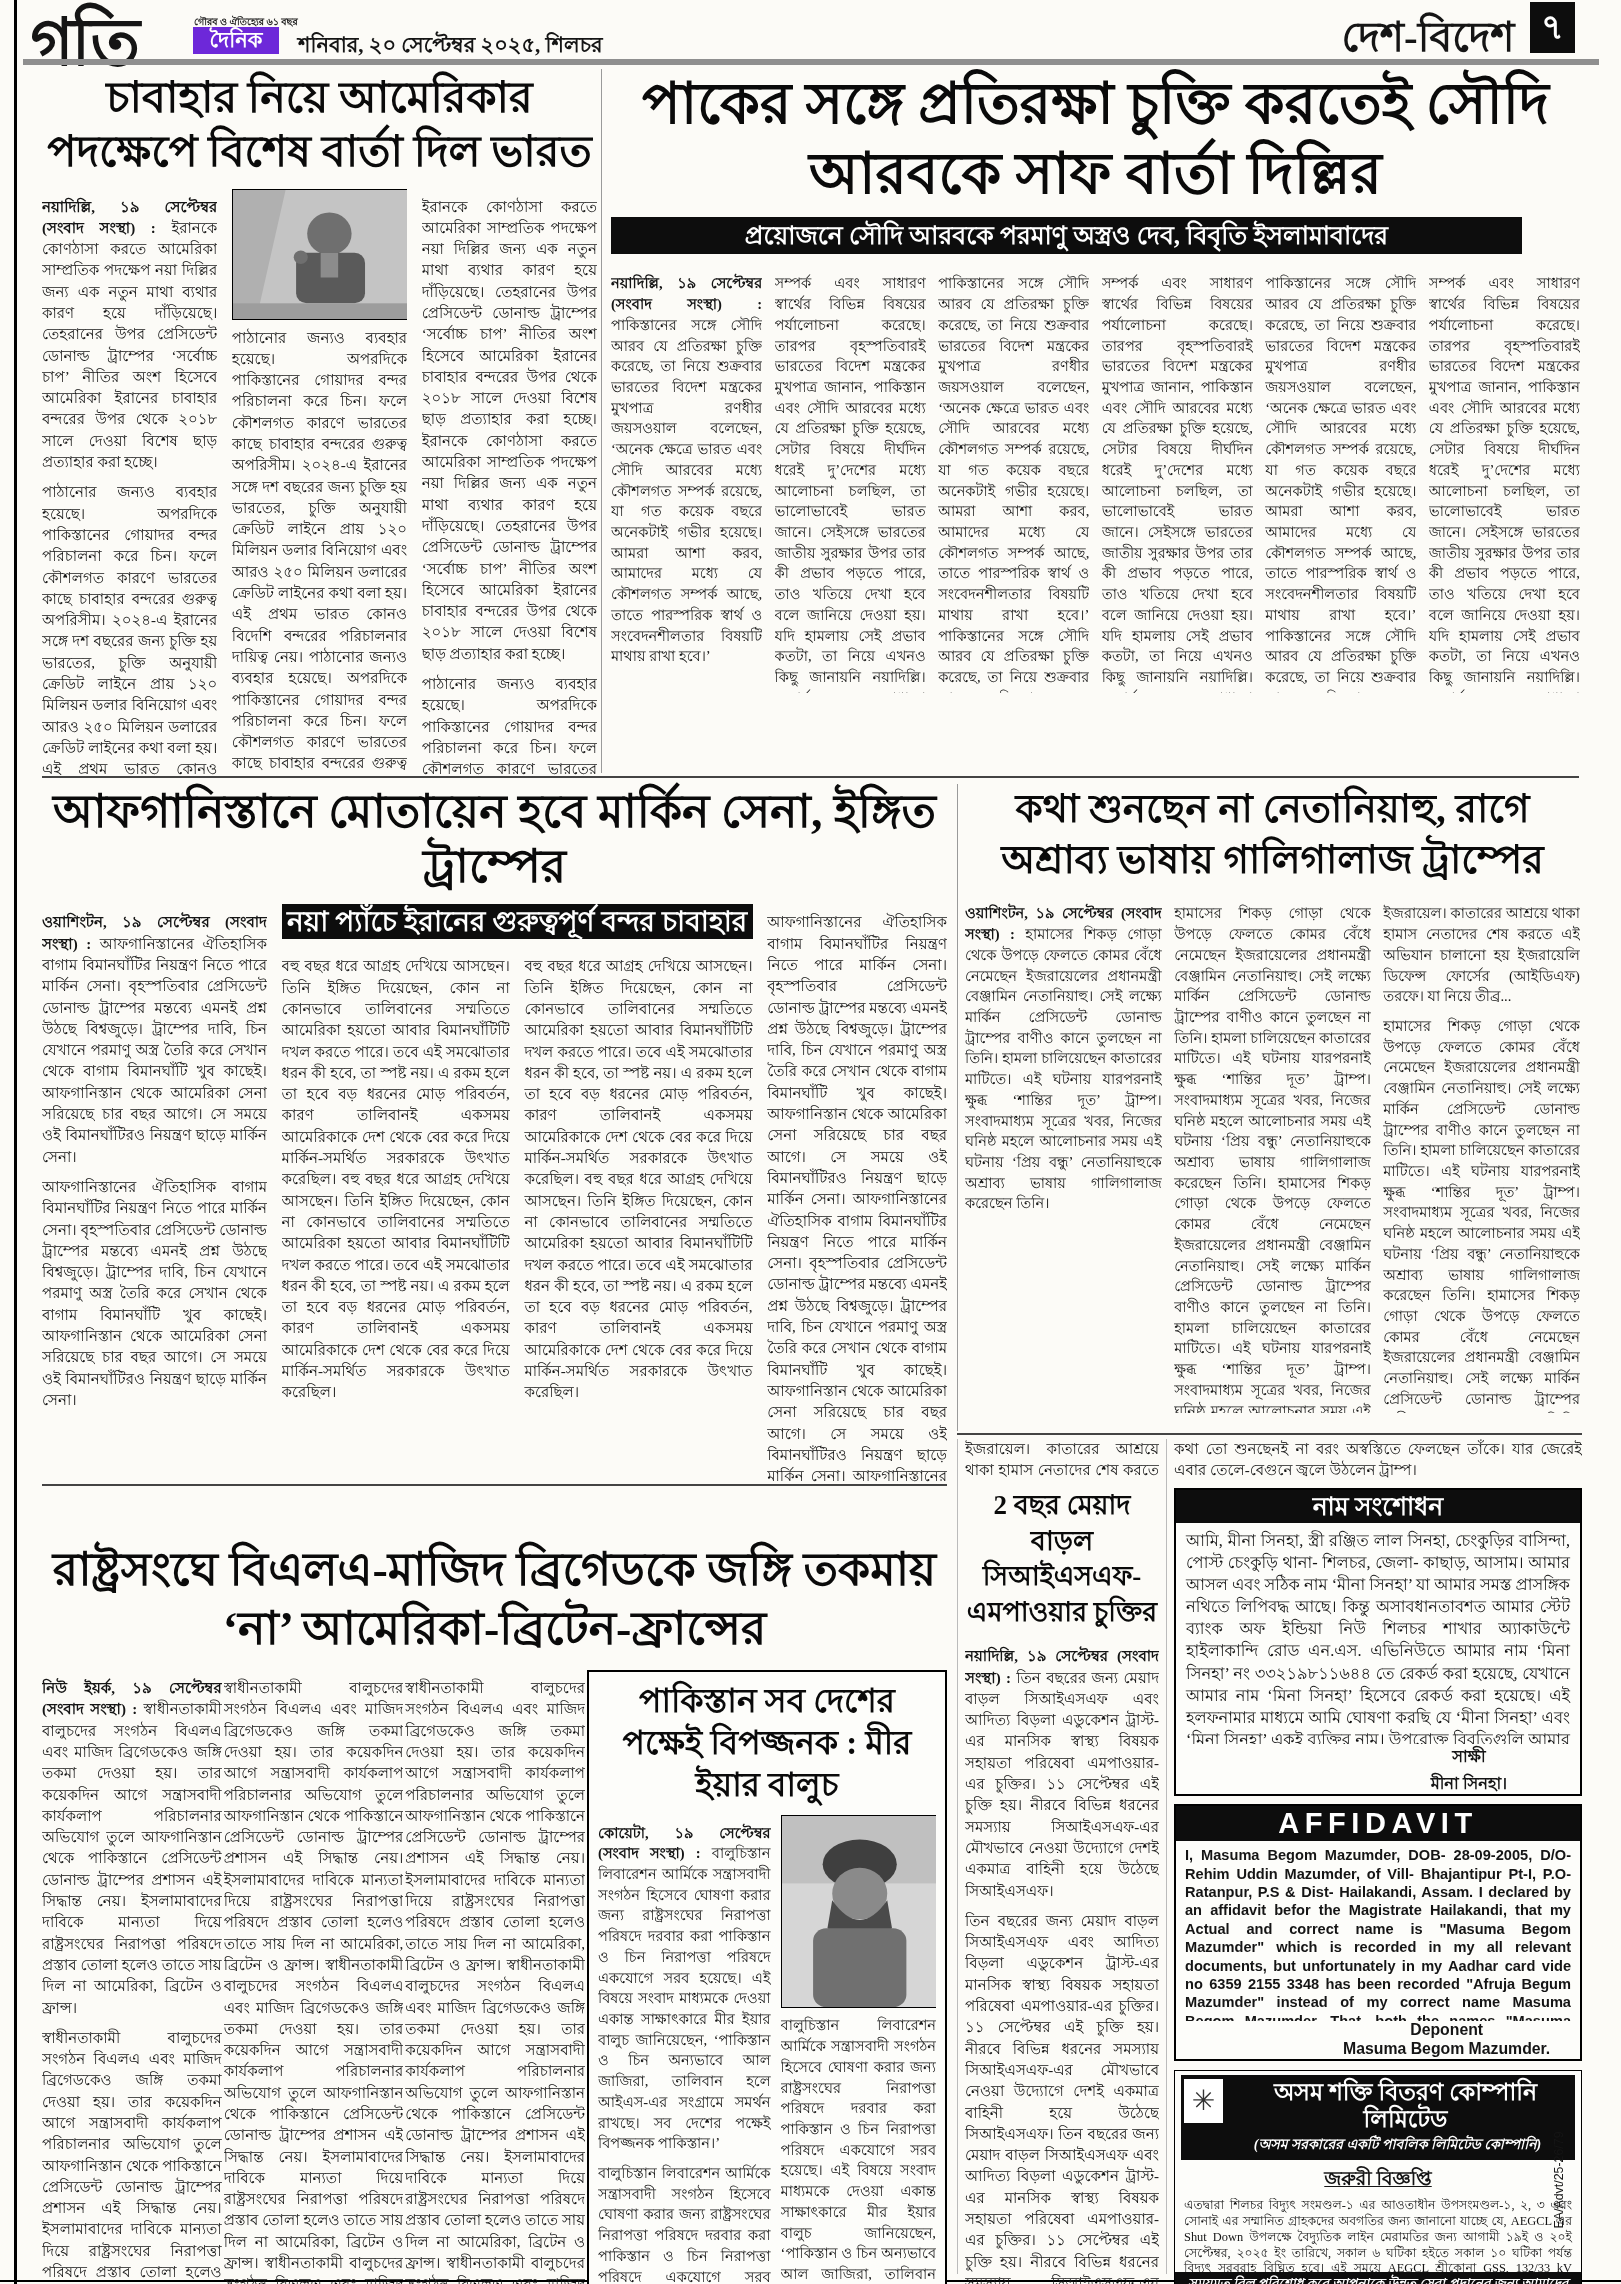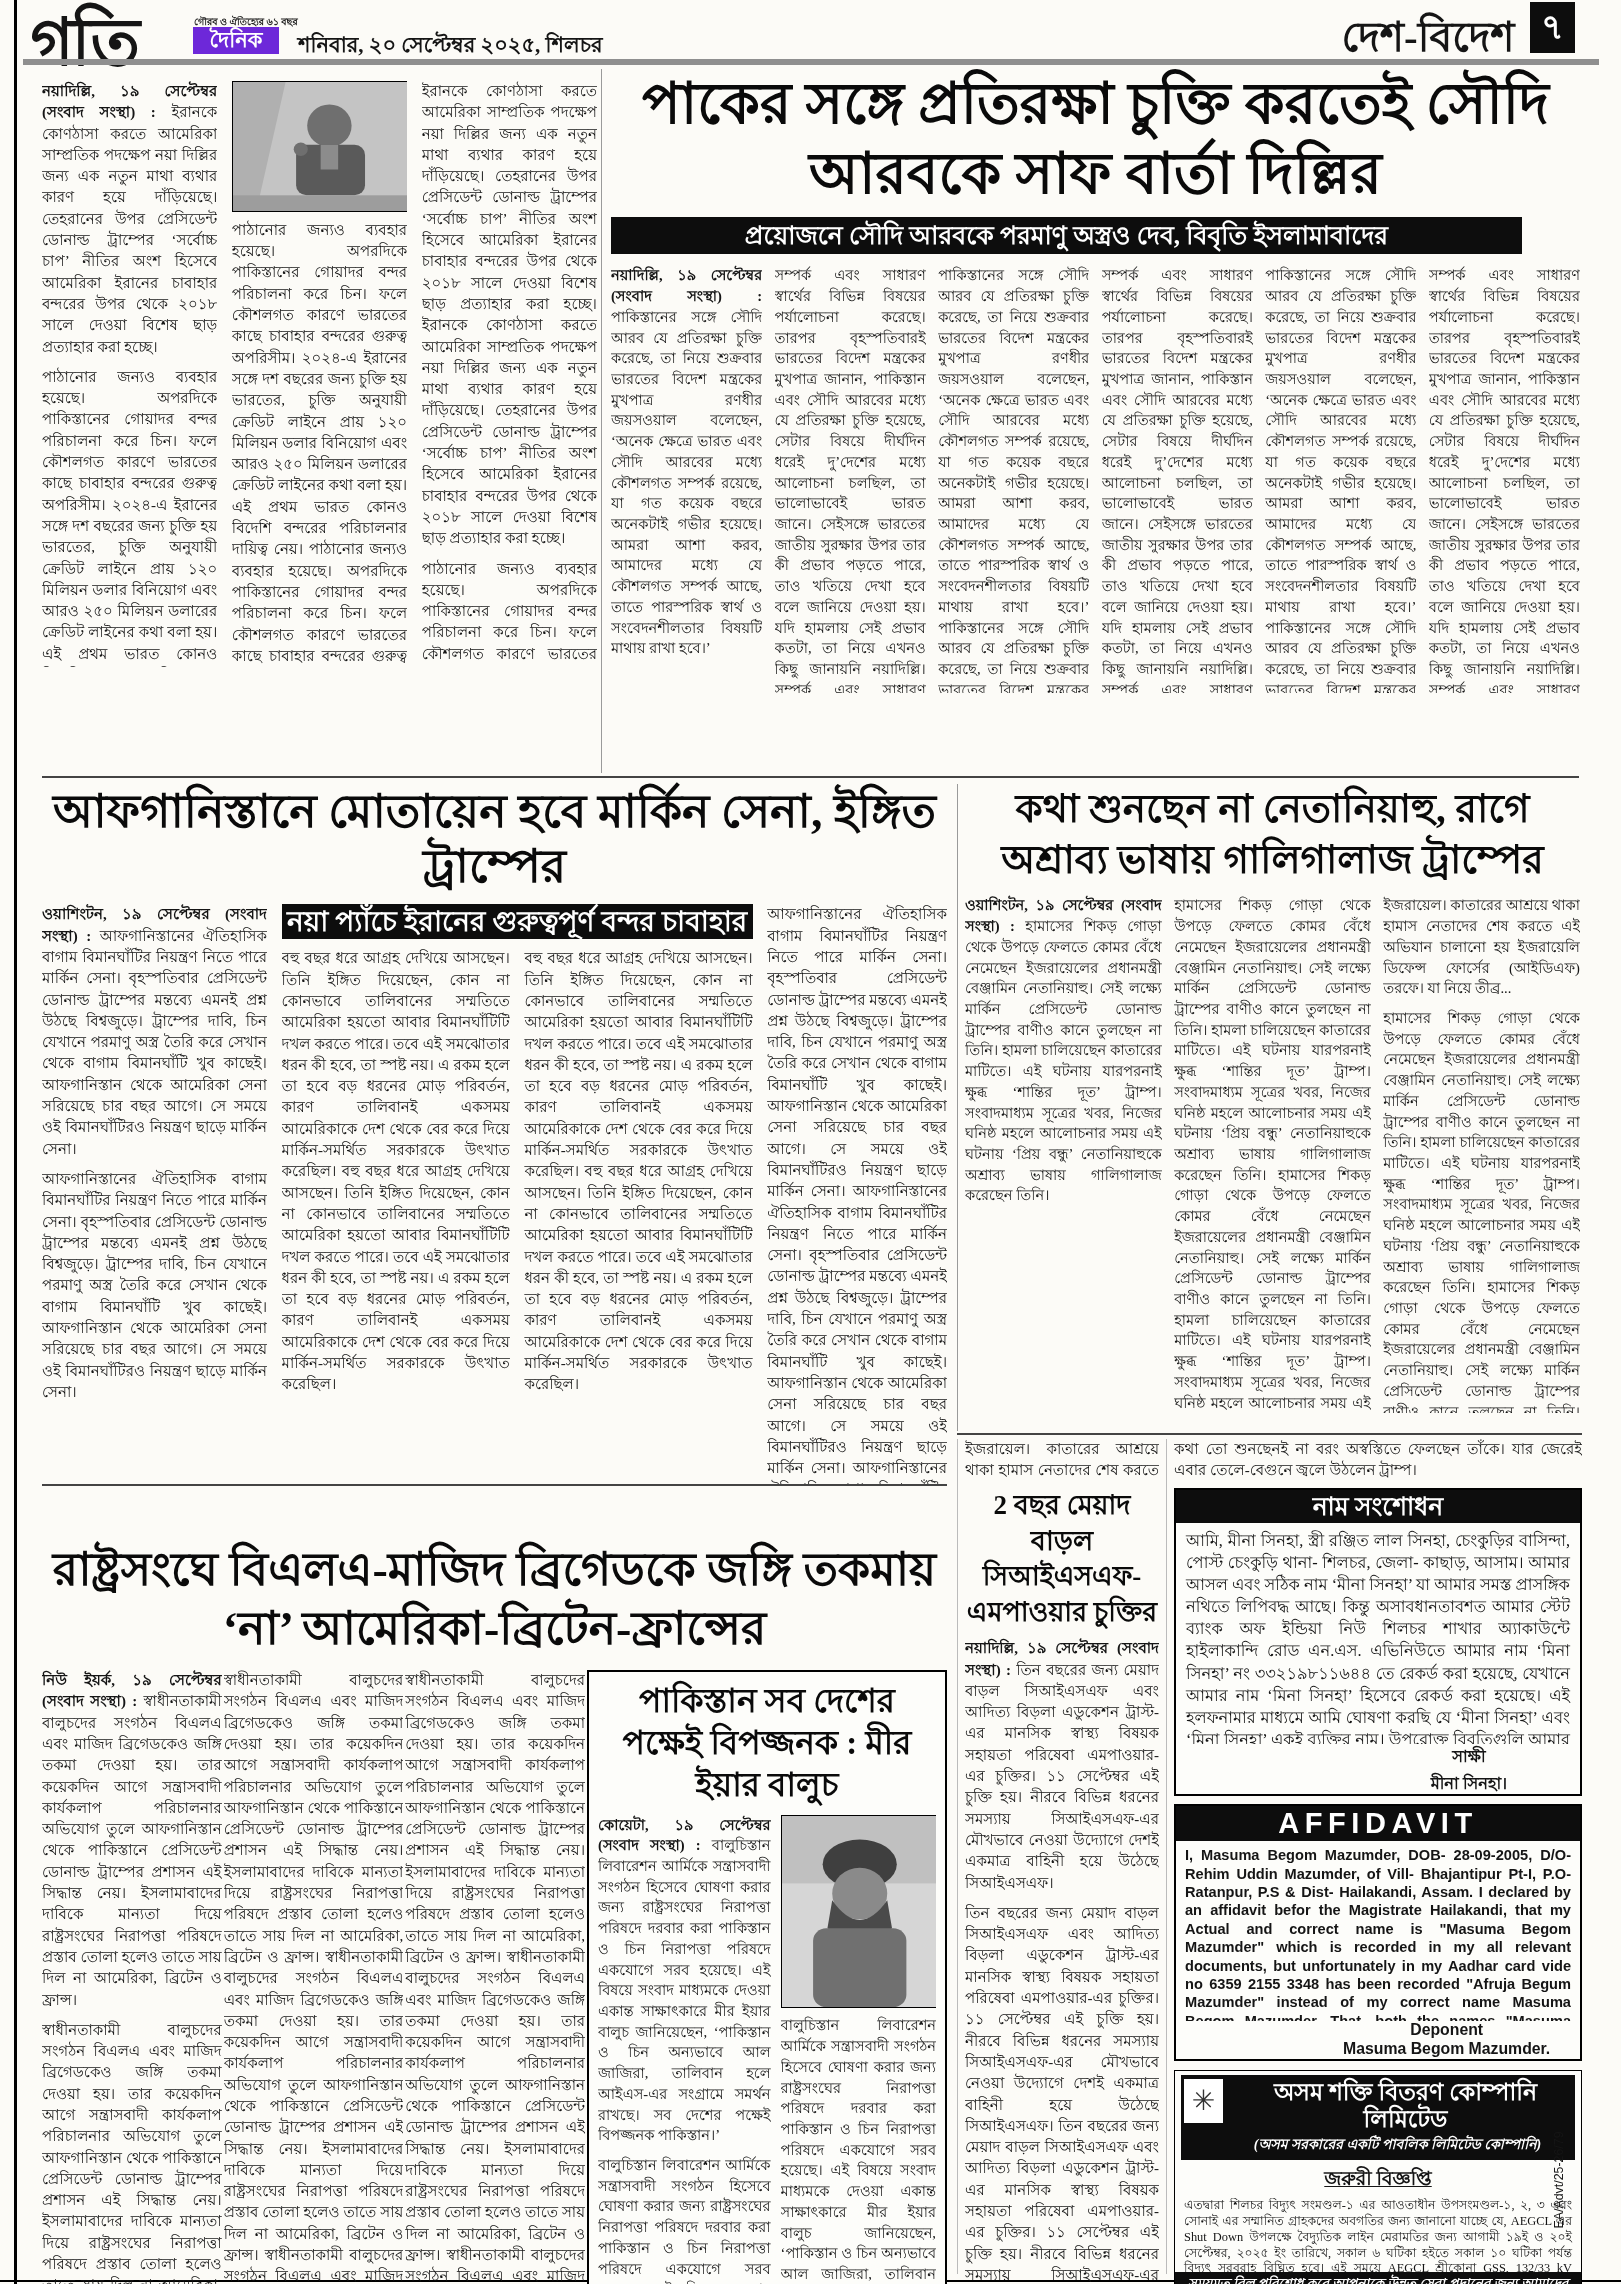--- a/index.html
+++ b/index.html
@@ -6,21 +6,21 @@
   .page{position:relative;width:1621px;height:2284px;background:#fcfbf7;color:#151515;
         font-family:"Liberation Serif","DejaVu Sans",serif;overflow:hidden;}
   .abs{position:absolute;}
   .hrule{position:absolute;background:#8f8f8f;}
   .vrule{position:absolute;background:#9a9a9a;width:1.1px;}
   .edge{position:absolute;background:#000;}
   .headline{font-weight:bold;text-align:center;color:#0a0a0a;}
   .blackbar{background:#0d0d0d;color:#fff;font-weight:bold;text-align:center;}
   .cols{display:flex;}
   .col{flex:1;overflow:hidden;text-align:justify;}
-  .col p{margin:0 0 9px;}
+  .col p{margin:8px 0 9px;}
   .bodytxt{font-size:15px;line-height:1.42;}
   .dl{font-weight:bold;}
   .photo{border:1.7px solid #000;background:#c9c9c9;display:block;}
   .nbox{border:2.8px solid #000;background:#fdfdfa;overflow:hidden;}
   .sans{font-family:"Liberation Sans","DejaVu Sans",sans-serif;}
   figure{margin:0 0 7.9px;}
 </style>
 </head>
 <body>
 
@@ -33,20 +33,21 @@
     <div class="abs" style="left:5.6px;top:-7.9px;font-size:66px;font-weight:bold;letter-spacing:-2.3px;">গতি</div>
     <div class="abs" style="left:169px;top:14.6px;font-size:9.6px;font-weight:bold;color:#222;">গৌরব ও ঐতিহ্যের ৬১ বছর</div>
     <div class="abs blackbar" style="left:168px;top:27px;width:86px;height:27px;background:#6d28d9;font-size:21px;line-height:27px;">দৈনিক</div>
     <div class="abs" style="left:273px;top:29px;font-size:21px;font-weight:bold;">শনিবার, ২০ সেপ্টেম্বর ২০২৫, শিলচর</div>
     <div class="abs" style="right:84px;top:4.5px;font-size:41px;font-weight:bold;">দেশ-বিদেশ</div>
     <div class="abs blackbar" style="right:23.6px;top:2.3px;width:45px;height:51px;font-size:35px;line-height:51px;">৭</div>
   </div>
   <div class="hrule" style="left:22.5px;right:22.5px;top:59px;height:5.6px;"></div>
 
   <div class="abs" style="left:42px;top:71px;width:555px;">
+    <div class="headline" style="font-size:43px;line-height:1.25;">চাবাহার নিয়ে আমেরিকার পদক্ষেপে বিশেষ বার্তা দিল ভারত</div>
     <div class="cols bodytxt" style="gap:14.6px;height:586px;margin-top:10px;">
       <div class="col">
         <p><span class="dl">নয়াদিল্লি, ১৯ সেপ্টেম্বর (সংবাদ সংস্থা) :</span> <span>ইরানকে কোণঠাসা করতে আমেরিকা সাম্প্রতিক পদক্ষেপ নয়া দিল্লির জন্য এক নতুন মাথা ব্যথার কারণ হয়ে দাঁড়িয়েছে। তেহরানের উপর প্রেসিডেন্ট ডোনাল্ড ট্রাম্পের ‘সর্বোচ্চ চাপ’ নীতির অংশ হিসেবে আমেরিকা ইরানের চাবাহার বন্দরের উপর থেকে ২০১৮ সালে দেওয়া বিশেষ ছাড় প্রত্যাহার করা হচ্ছে।</span></p>
         <p>পাঠানোর জন্যও ব্যবহার হয়েছে। অপরদিকে পাকিস্তানের গোয়াদর বন্দর পরিচালনা করে চিন। ফলে কৌশলগত কারণে ভারতের কাছে চাবাহার বন্দরের গুরুত্ব অপরিসীম। ২০২৪-এ ইরানের সঙ্গে দশ বছরের জন্য চুক্তি হয় ভারতের, চুক্তি অনুযায়ী ক্রেডিট লাইনে প্রায় ১২০ মিলিয়ন ডলার বিনিয়োগ এবং আরও ২৫০ মিলিয়ন ডলারের ক্রেডিট লাইনের কথা বলা হয়। এই প্রথম ভারত কোনও বিদেশি বন্দরের পরিচালনার দায়িত্ব নেয়।</p>
       </div>
       <div class="col">
         <figure>
           <svg class="photo" width="100%" height="129" viewBox="0 0 300 230" preserveAspectRatio="none">
             <rect width="300" height="230" fill="#c4c4c4"></rect>
             <polygon points="0,0 90,0 40,230 0,230" fill="#b0b0b0"></polygon>

